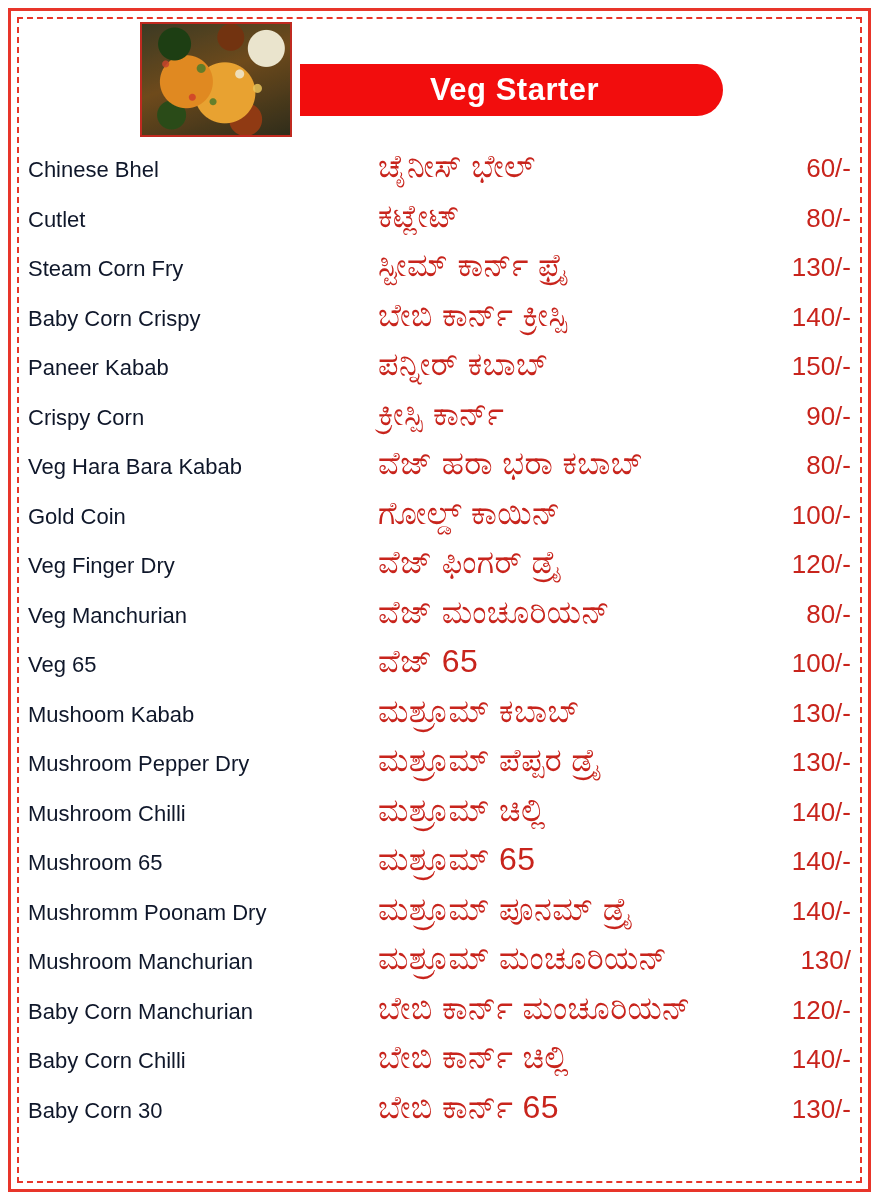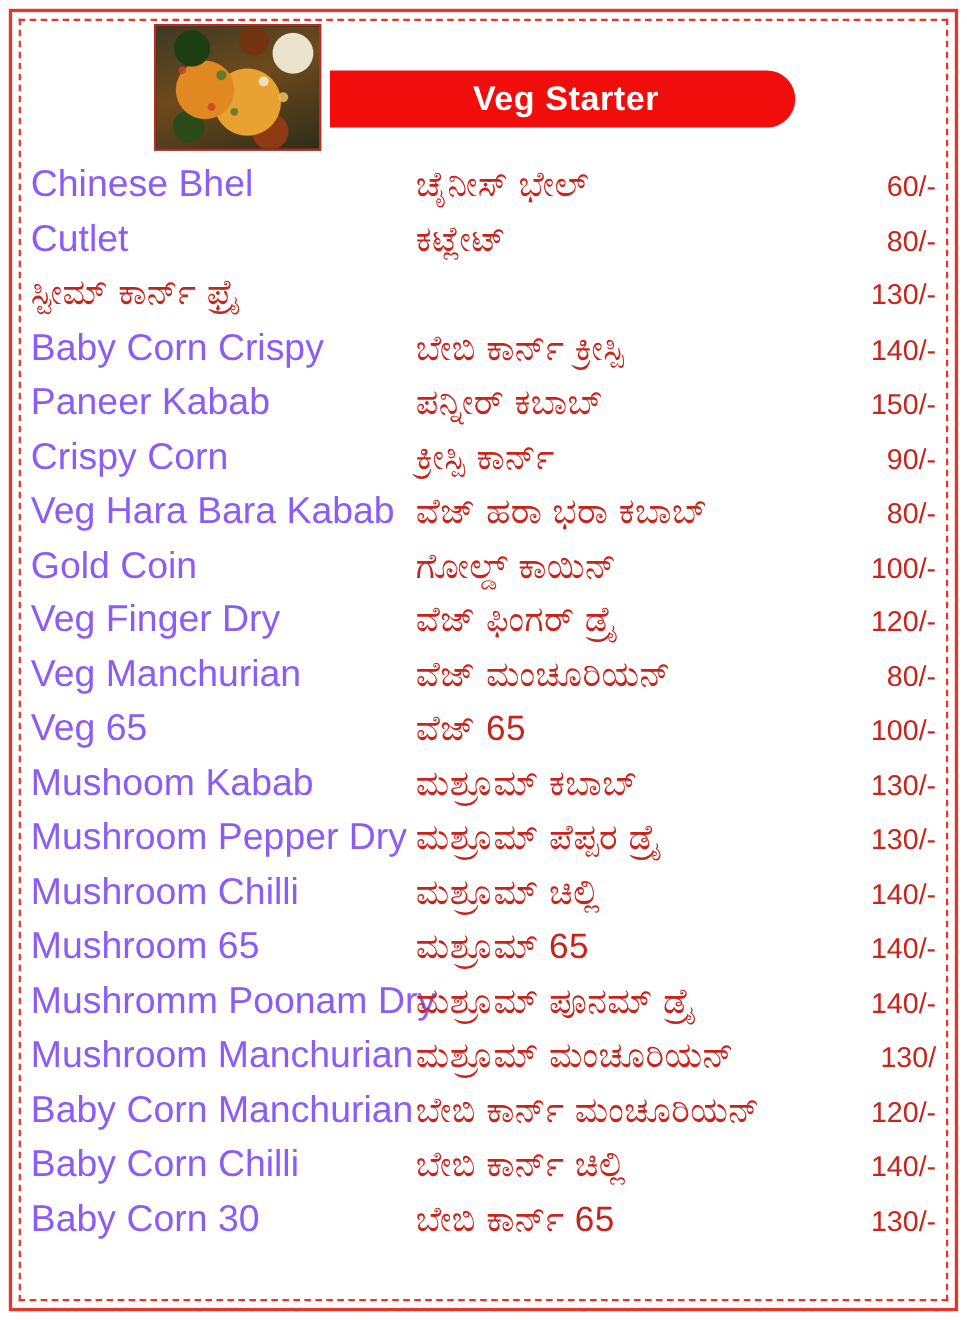--- a/index.html
+++ b/index.html
@@ -109,22 +109,22 @@
     margin-top: 16px;
   }
   .row {
     display: flex;
     align-items: baseline;
     height: 49.5px;
   }
   .name-en {
     width: 350px;
     flex: 0 0 350px;
-    color: #8b5cf6;
-    font-size: 34px;
+    color: #0f172a;
+    font-size: 22px;
     white-space: nowrap;
   }
   .name-kn {
     flex: 1 1 auto;
     color: #c8241c;
     font-size: 32px;
     white-space: nowrap;
     letter-spacing: .4px;
   }
   .price {
@@ -163,20 +163,21 @@
         <div class="price">60/-</div>
       </div>
 
       <div class="row">
         <div class="name-en">Cutlet</div>
         <div class="name-kn">ಕಟ್ಲೇಟ್</div>
         <div class="price">80/-</div>
       </div>
 
       <div class="row">
+        <div class="name-en">Steam Corn Fry</div>
         <div class="name-kn">ಸ್ಟೀಮ್ ಕಾರ್ನ್ ಫ್ರೈ</div>
         <div class="price">130/-</div>
       </div>
 
       <div class="row">
         <div class="name-en">Baby Corn Crispy</div>
         <div class="name-kn">ಬೇಬಿ ಕಾರ್ನ್ ಕ್ರೀಸ್ಪಿ</div>
         <div class="price">140/-</div>
       </div>
 

